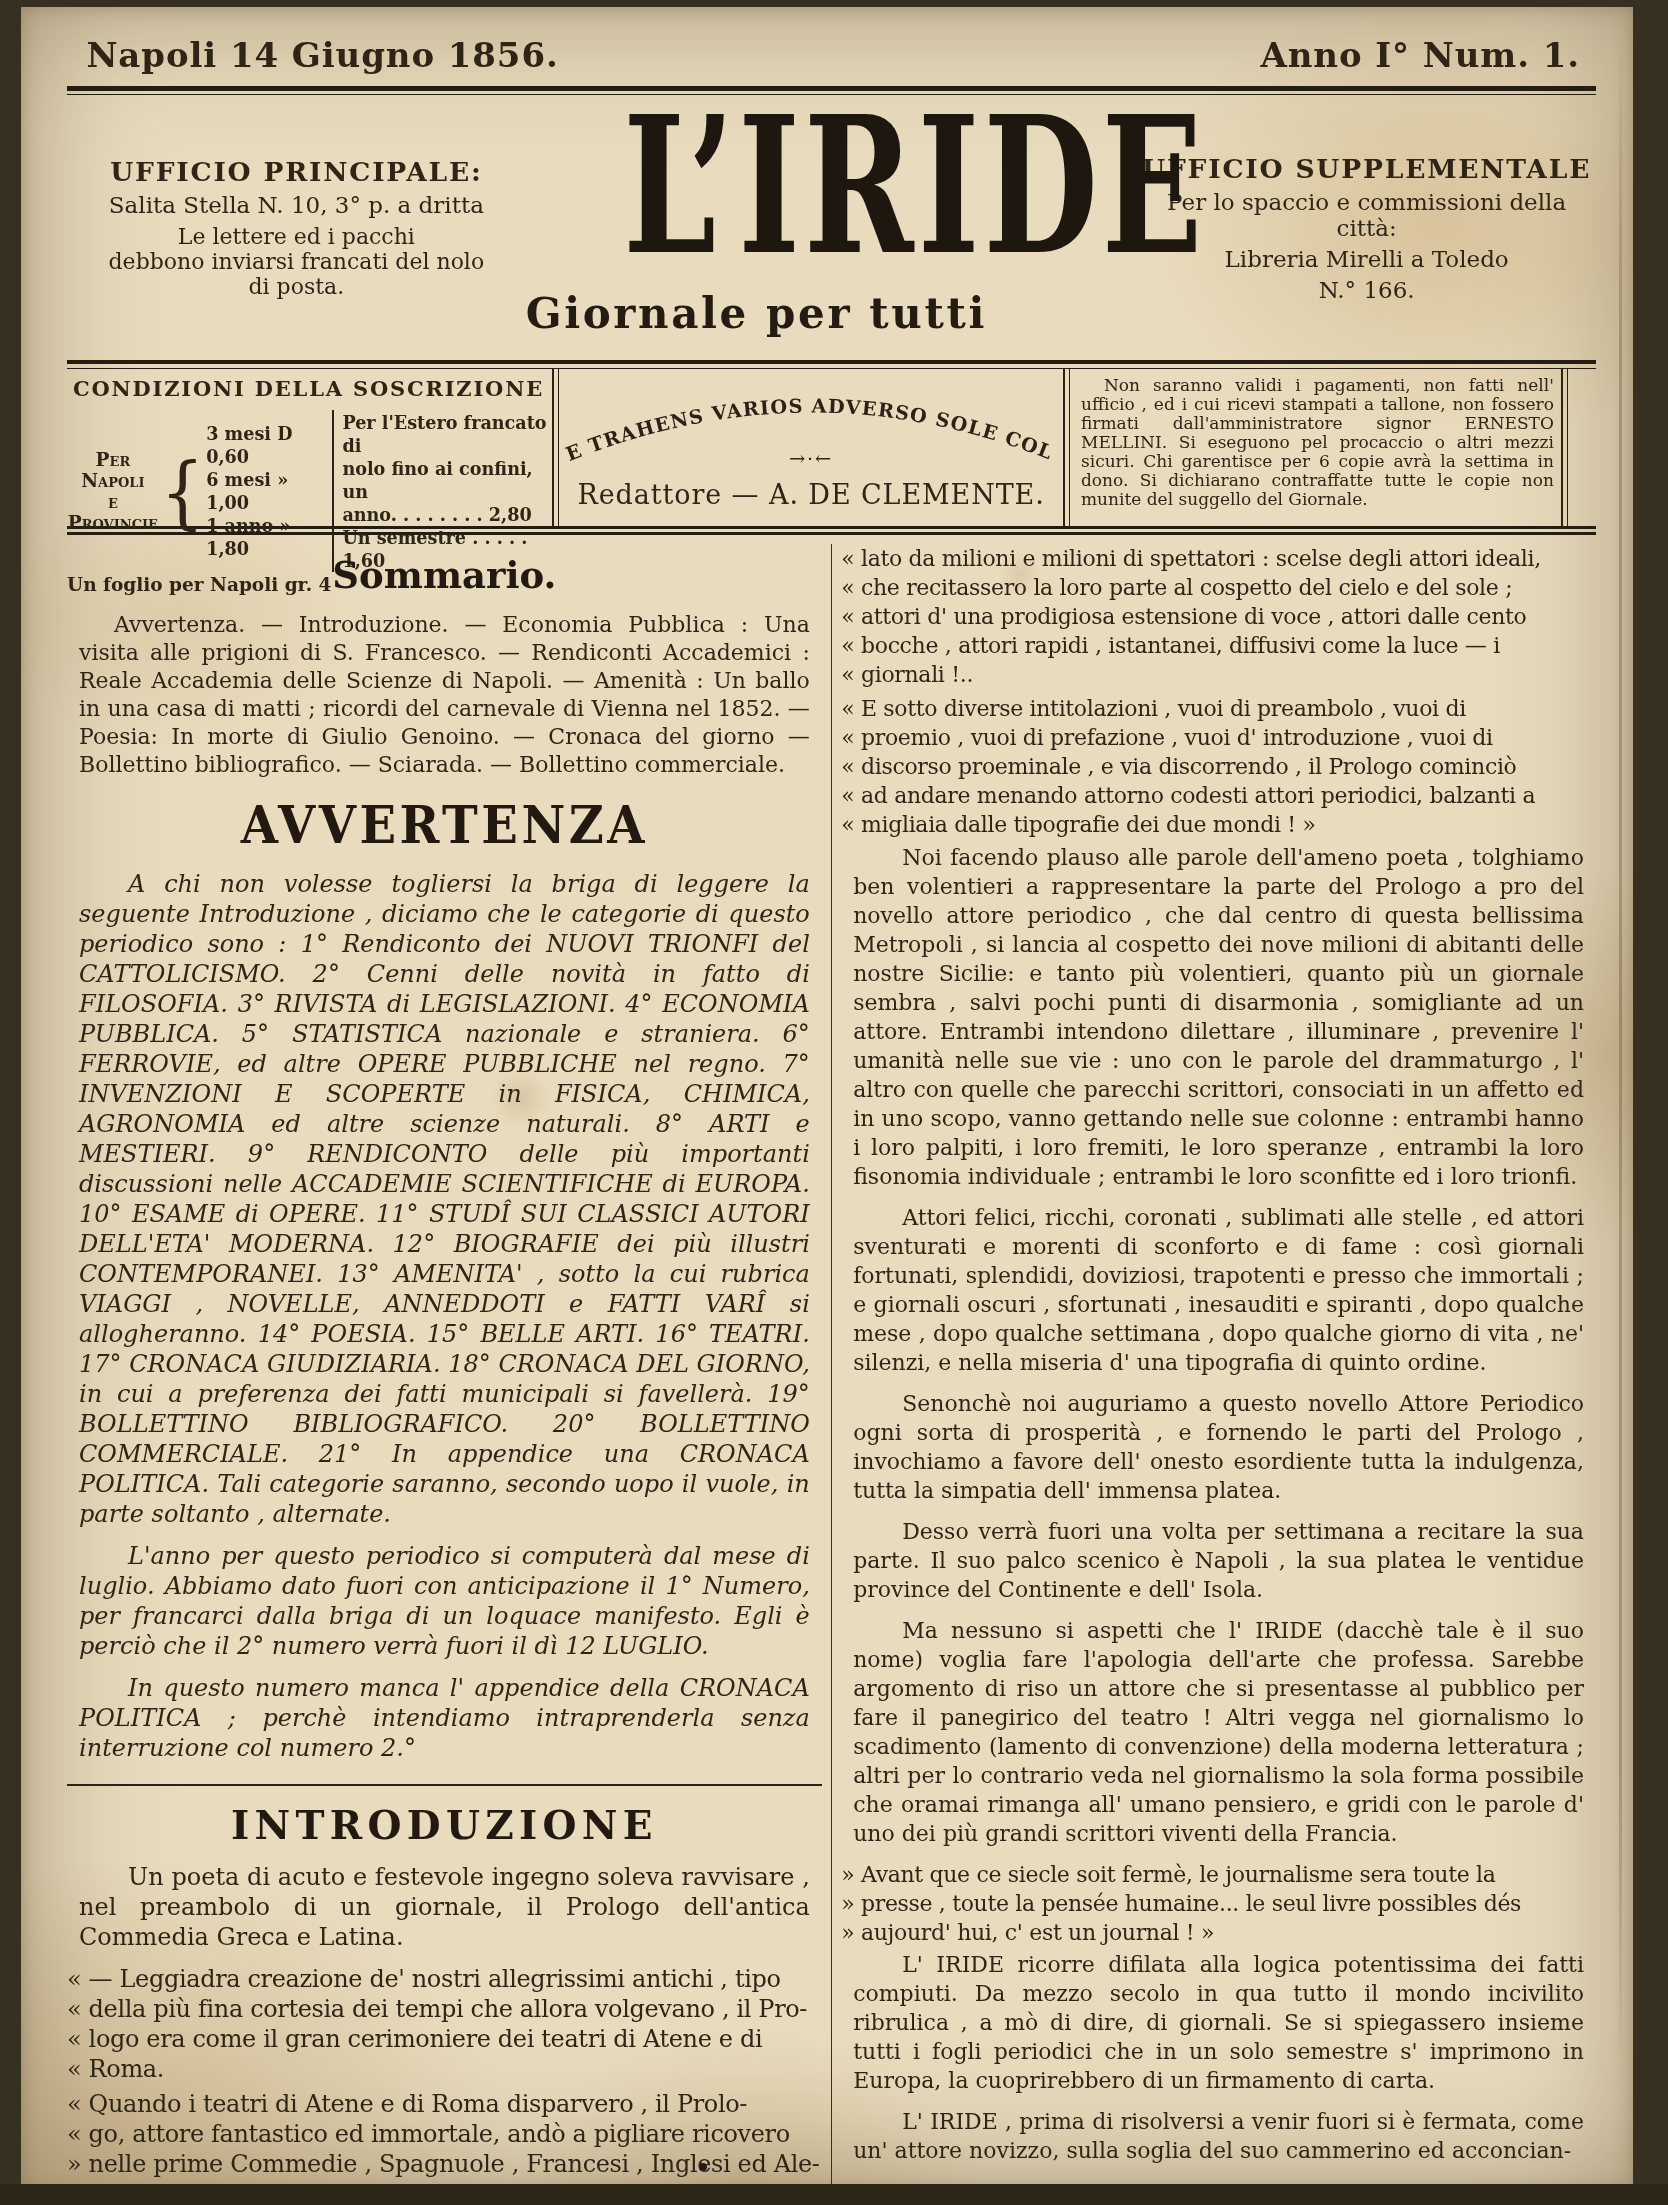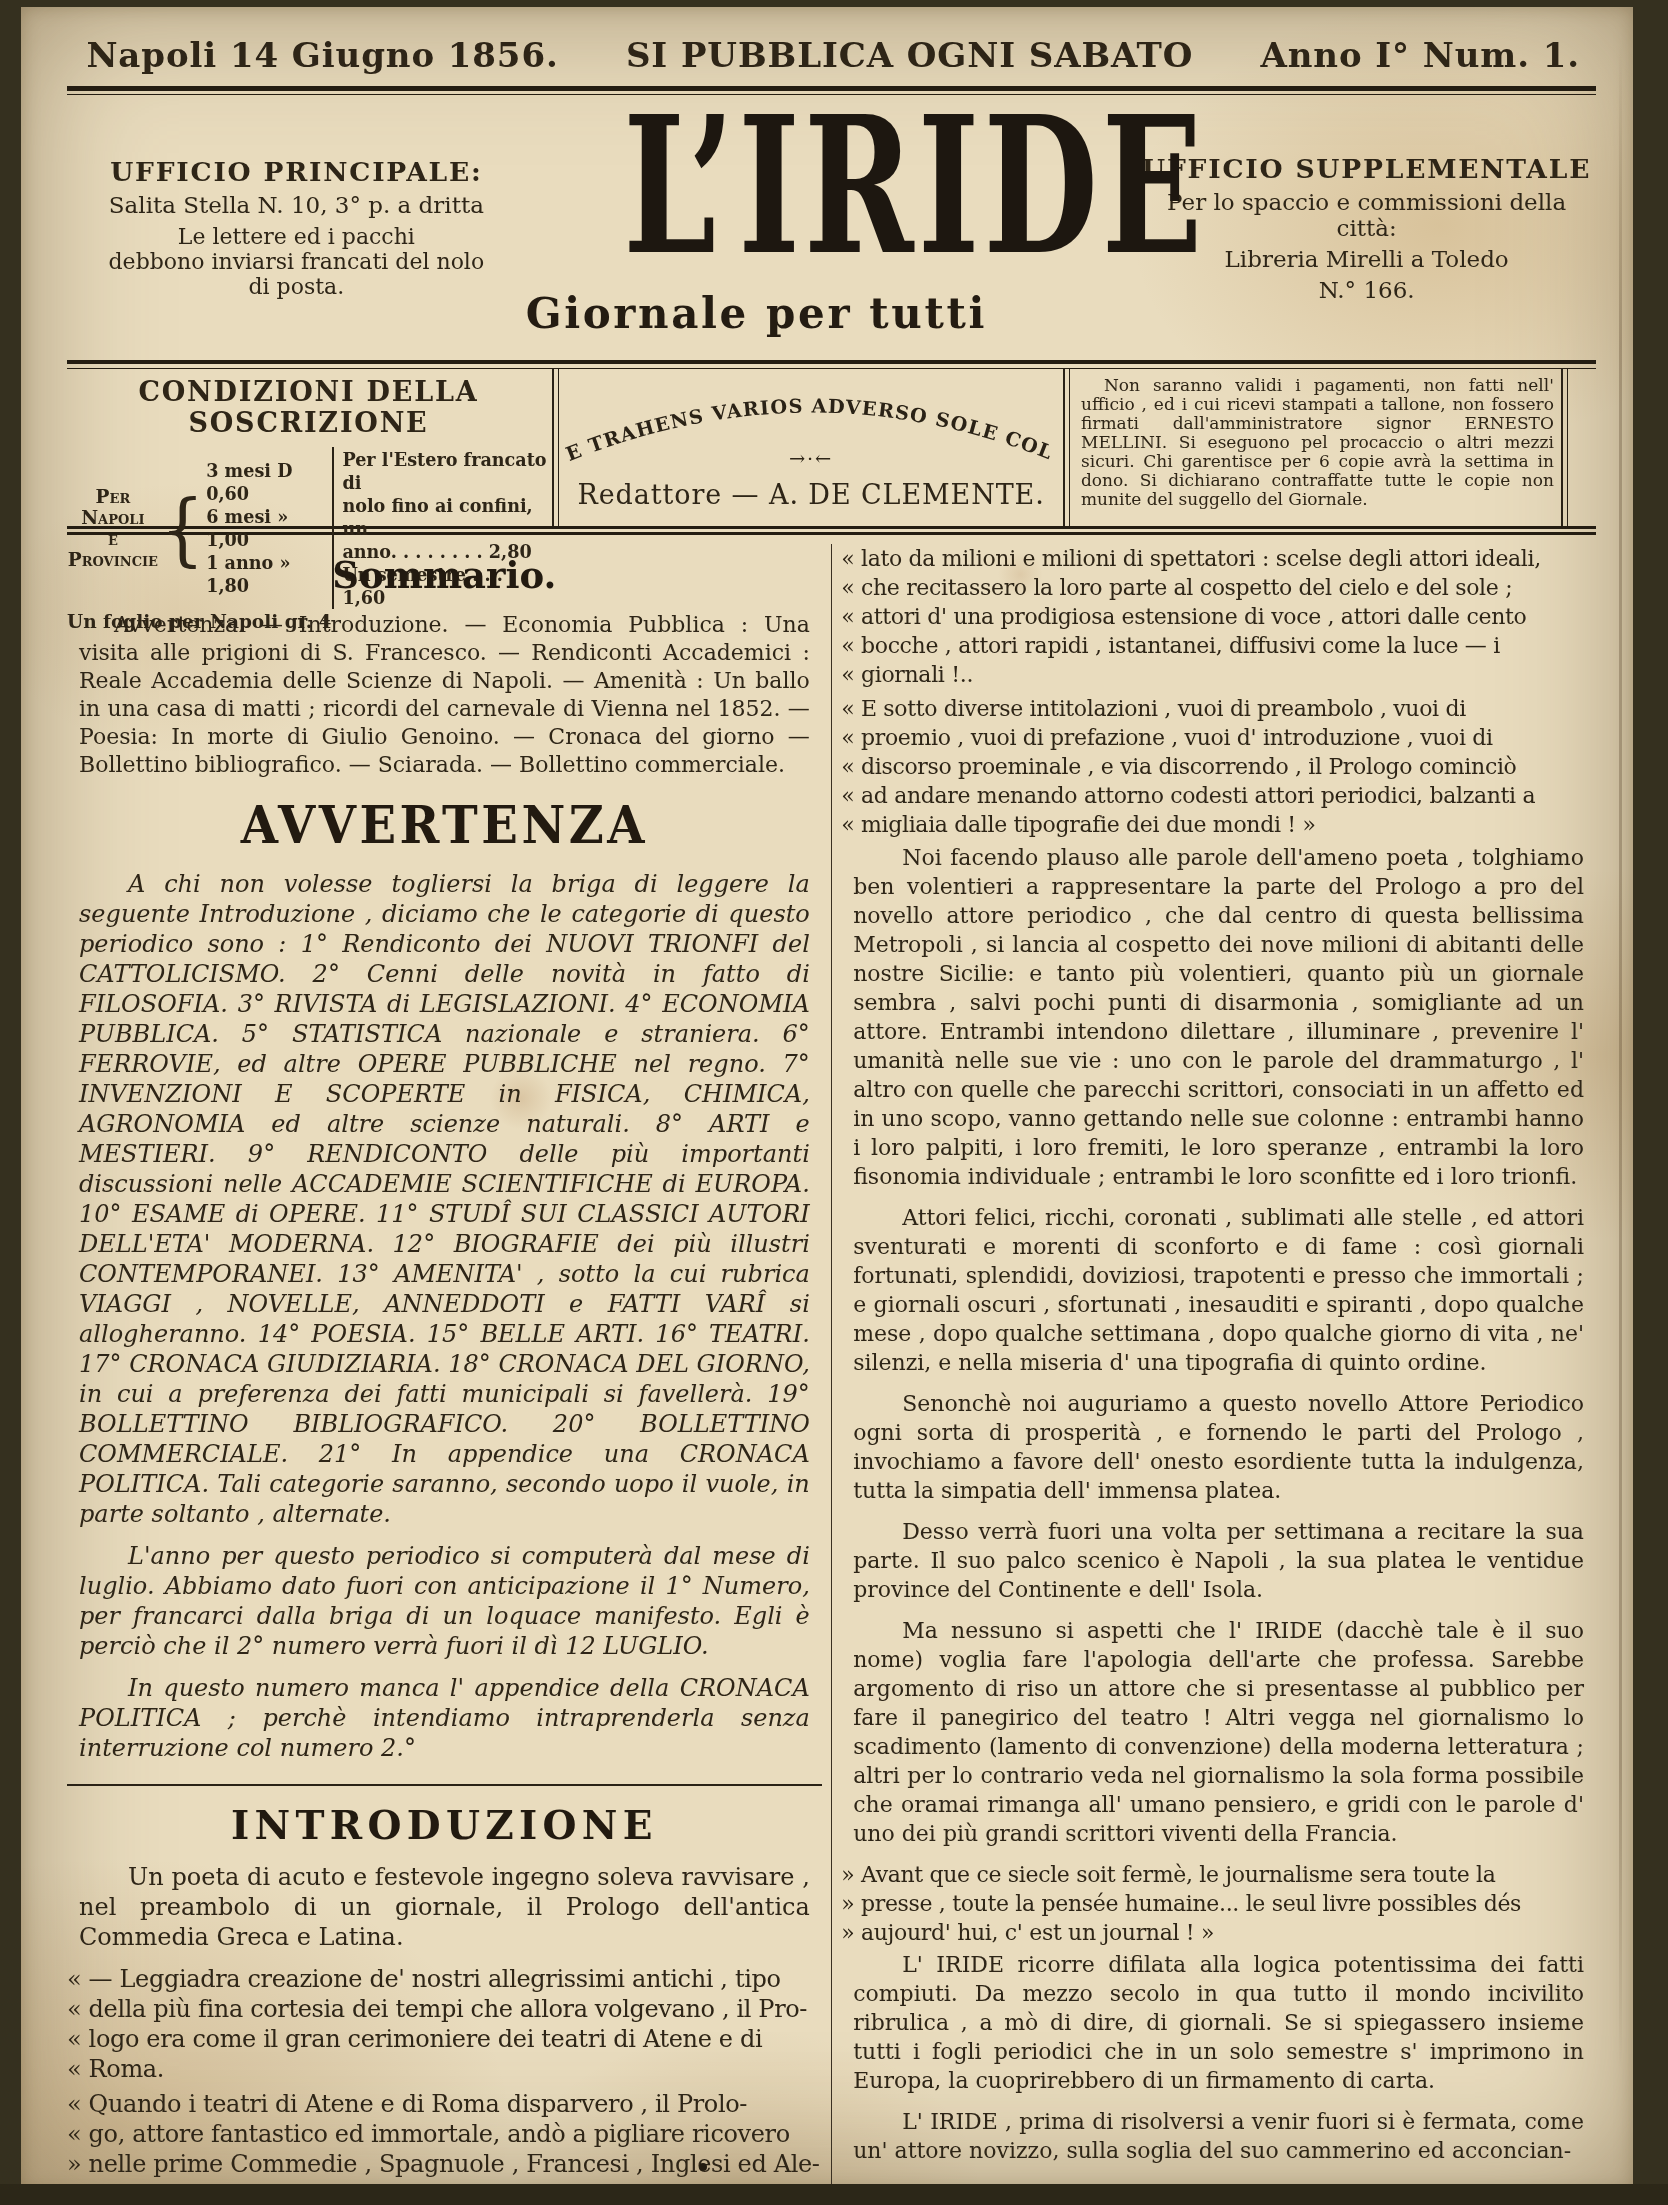--- a/index.html
+++ b/index.html
@@ -43,21 +43,21 @@
   .paper-title {
     margin:0; font-size:176px; font-weight:bold; line-height:185px; white-space:nowrap;
     letter-spacing:5.3px; color:#1d1710; transform:scale(0.75,1.08); transform-origin:center 60%;
   }
   .paper-subtitle { font-size:42px; font-weight:bold; letter-spacing:2.6px; margin-top:8.8px; color:#241c12; }
 
   
   .row2 { display:flex; align-items:stretch; height:157px; }
   .vrule-d { width:7px; border-left:2.6px solid #2a2216; border-right:1.8px solid #2a2216; box-sizing:border-box; margin:0 1.8px; }
   .subs-box { width:483px; box-sizing:border-box; padding-top:7px; }
-  .subs-title { text-align:center; font-size:27px; font-weight:bold; letter-spacing:1.8px; }
+  .subs-title { text-align:center; font-size:21px; font-weight:bold; letter-spacing:1.8px; }
   .subs-table { display:flex; margin-top:8.8px; font-size:17.6px; font-weight:bold; }
   .subs-left { display:flex; align-items:center; }
   .subs-labels { width:106px; text-align:center; line-height:21px; font-variant:small-caps; font-size:18.5px; }
   .subs-brace { font-size:69px; font-weight:normal; line-height:69px; transform:scaleY(1.15); margin:0 1.8px; }
   .subs-rows { line-height:23px; }
   .subs-foglio { margin-top:1.8px; font-size:18.5px; font-weight:bold; }
   .subs-vdiv { width:1.8px; background:#2a2216; margin:0 8.8px; }
   .subs-right { line-height:23px; font-size:17.6px; font-weight:bold; padding-top:1.8px; }
   .motto-box { width:501px; display:flex; flex-direction:column; align-items:center; justify-content:center; }
   .motto-orn { font-size:19.4px; margin-top:-23px; letter-spacing:1.8px; }
@@ -86,21 +86,20 @@
   .ink-dot { position:absolute; left:678px; top:2156px; width:8px; height:8px; border-radius:50%; background:#241d12; }
 </style>
 </head>
 <body>
 
 <div id="photo">
   <div id="paper">
 
     <div class="topline">
       <span class="t">Napoli 14 Giugno 1856.</span>
-      <span class="t">SI PUBBLICA OGNI SABATO</span>
       <span class="t">Anno I° Num. 1.</span>
     </div>
     <div class="hrule-a"></div>
 
     <div class="masthead">
       <div class="mast-side">
         <div class="big">UFFICIO PRINCIPALE:</div>
         <div class="med">Salita Stella N. 10, 3° p. a dritta</div>
         <div class="sml">Le lettere ed i pacchi</div>
         <div class="sml" style="margin-top:-7px">debbono inviarsi francati del nolo</div>

